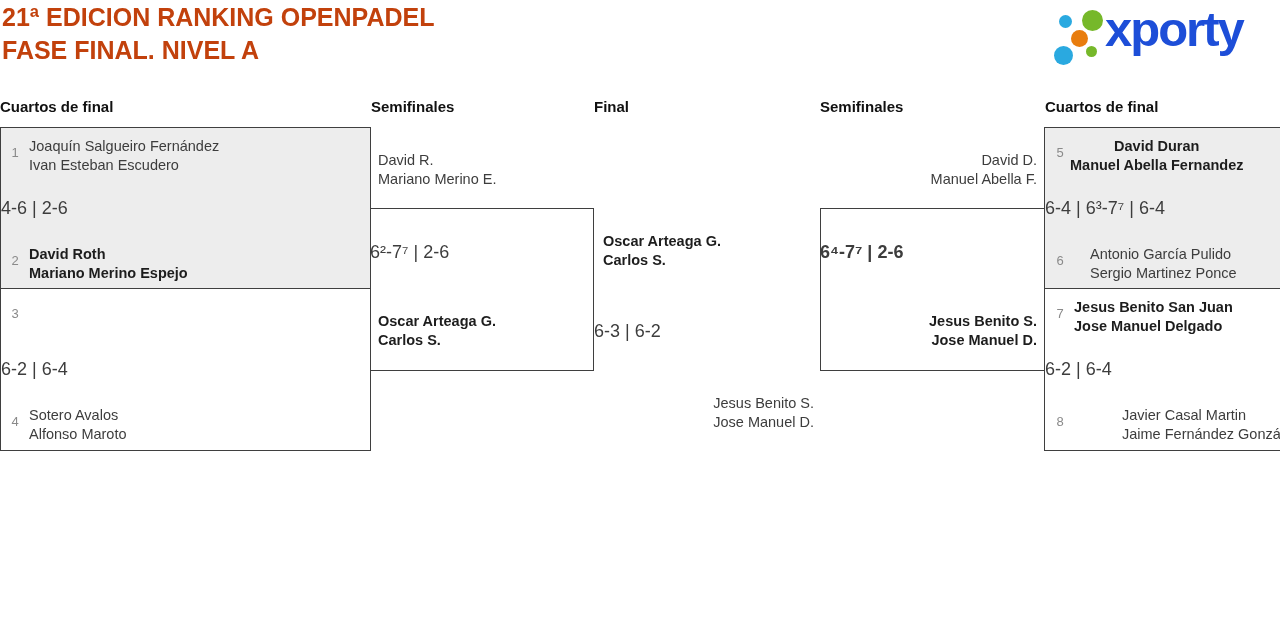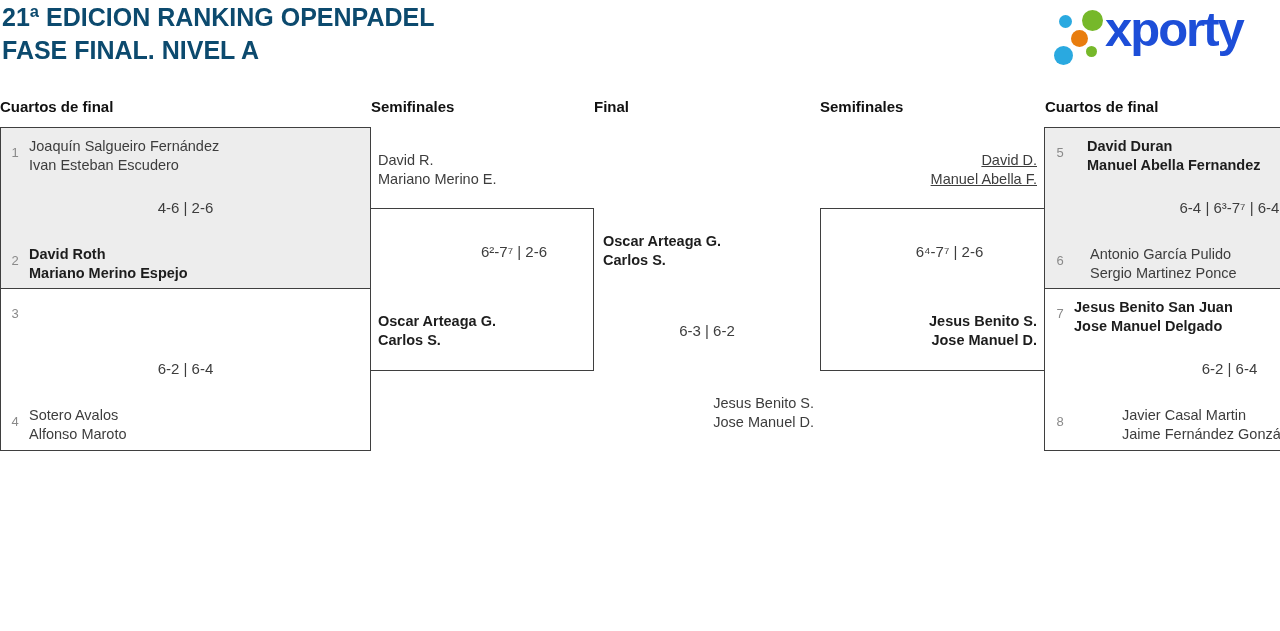--- a/index.html
+++ b/index.html
@@ -1,42 +1,42 @@
 <!DOCTYPE html>
 <html><head>
 <meta charset="utf-8">
 <style>
   html,body { margin:0; padding:0; background:#fff; }
   .canvas {
     position:relative; width:1280px; height:631px; background:#ffffff;
     overflow:hidden; font-family:"Liberation Sans","DejaVu Sans",sans-serif;
   }
   .title { position:absolute; left:2px; top:1px; font-size:25px; font-weight:600;
-           color:#0c4a6e; line-height:33px; white-space:nowrap; }
+           color:#c2410c; line-height:33px; white-space:nowrap; }
   .round-header { position:absolute; top:98px; font-size:15px; font-weight:600;
                   color:#111; white-space:nowrap; }
 
   
   .logo { position:absolute; left:1048px; top:8px; width:230px; height:62px; }
   .dot { position:absolute; border-radius:50%; }
   .brand { position:absolute; left:57px; top:-7px; font-size:49px; font-weight:700;
            color:#1d4ed8; letter-spacing:-2px; }
 
   
   .box { position:absolute; box-sizing:border-box; border:1px solid #3f3f3f; background:#fff; }
   .box.shaded { background:#ededed; }
   .qf { width:371px; height:163px; }
 
   .grp { position:absolute; }
   .team { position:absolute; font-size:14.5px; line-height:19px; color:#3d3d3d; white-space:nowrap; }
   .team.r { text-align:right; }
   .seed { position:absolute; font-size:13px; line-height:16px; color:#8a8a8a;
           width:18px; text-align:center; }
-  .score { position:absolute; font-size:15px; line-height:18px; color:#3d3d3d;
-           text-align:center; white-space:nowrap; }
+  .score { position:absolute; font-size:18px; line-height:18px; color:#3d3d3d;
+           text-align:left; white-space:nowrap; }
 
   [data-winner="top"] .t-top, [data-winner="bottom"] .t-bot { font-weight:700; color:#1d1d1d; }
 
   
   .qf .s-top  { left:5px;  top:17px; }
   .qf .t-top  { left:28px; top:9px; }
   .qf .score  { left:0; width:369px; top:71px; }
   .qf .s-bot  { left:5px;  top:125px; }
   .qf .t-bot  { left:28px; top:117px; }
 </style>
@@ -88,55 +88,55 @@
       <div>Alfonso Maroto</div>
     </div>
   </div>
 
   <div class="grp" style="left:370px; top:140px; width:182px; height:235px;" data-winner="bottom">
     <div class="team t-top" style="left:8px; top:11px;">
       <div>David R.</div>
       <div>Mariano Merino E.</div>
     </div>
     <div class="box" style="left:0; top:68px; width:224px; height:163px;"></div>
-    <div class="score" style="left:0; width:224px; top:103px;padding-left:32px;">6²-7⁷ | 2-6</div>
+    <div class="score" style="left:0; width:224px; top:103px;">6²-7⁷ | 2-6</div>
     <div class="team t-bot" style="left:8px; top:172px;">
       <div>Oscar Arteaga G.</div>
       <div>Carlos S.</div>
     </div>
   </div>
 
   <div class="grp" style="left:594px; top:225px; width:226px; height:210px;" data-winner="top">
     <div class="team t-top" style="left:9px; top:7px;">
       <div>Oscar Arteaga G.</div>
       <div>Carlos S.</div>
     </div>
     <div class="score" style="left:0; width:226px; top:97px;">6-3 | 6-2</div>
     <div class="team t-bot r" style="right:6px; top:169px;">
       <div>Jesus Benito S.</div>
       <div>Jose Manuel D.</div>
     </div>
   </div>
 
   <div class="grp" style="left:820px; top:140px; width:225px; height:235px;" data-winner="bottom">
-    <div class="team t-top r" style="right:8px; top:11px;text-decoration:underline;">
+    <div class="team t-top r" style="right:8px; top:11px;">
       <div>David D.</div>
       <div>Manuel Abella F.</div>
     </div>
     <div class="box" style="left:0; top:68px; width:225px; height:163px;"></div>
-    <div class="score" style="left:8px; width:243px; top:103px;">6⁴-7⁷ | 2-6</div>
+    <div class="score" style="left:0; width:243px; top:103px;font-weight:bold;">6⁴-7⁷ | 2-6</div>
     <div class="team t-bot r" style="right:8px; top:172px;">
       <div>Jesus Benito S.</div>
       <div>Jose Manuel D.</div>
     </div>
   </div>
 
   <div class="box qf shaded" style="left:1044px; top:127px; height:162px;" data-winner="top">
     <div class="seed s-top" style="left:6px;">5</div>
-    <div class="team t-top" style="left:42px;">
+    <div class="team t-top" style="left:25px;text-align:center;">
       <div>David Duran</div>
       <div>Manuel Abella Fernandez</div>
     </div>
     <div class="score">6-4 | 6³-7⁷ | 6-4</div>
     <div class="seed s-bot" style="left:6px;">6</div>
     <div class="team t-bot" style="left:45px;">
       <div>Antonio García Pulido</div>
       <div>Sergio Martinez Ponce</div>
     </div>
   </div>

